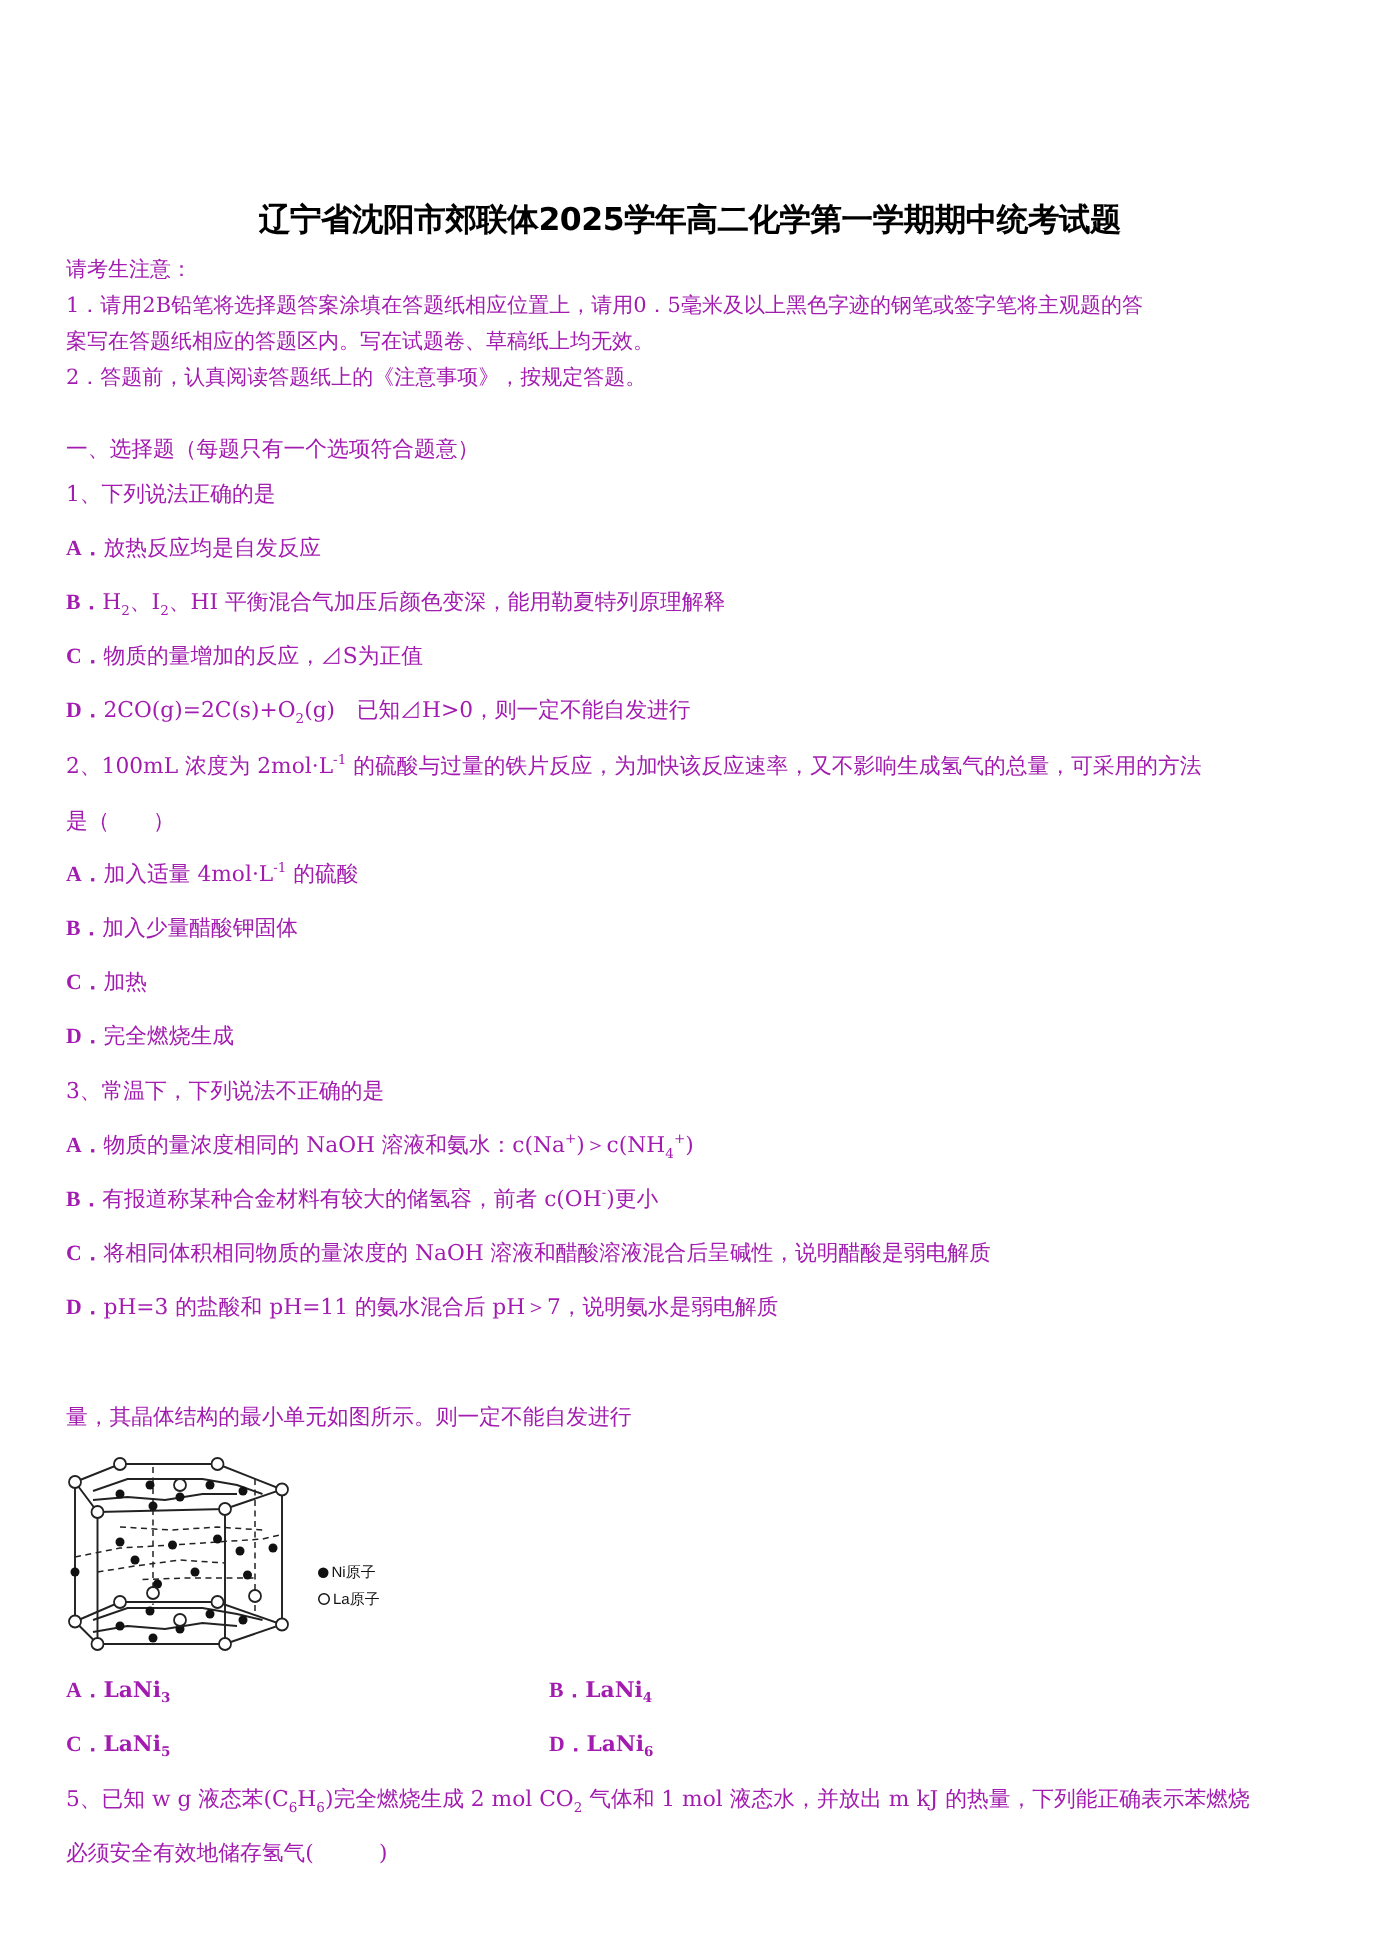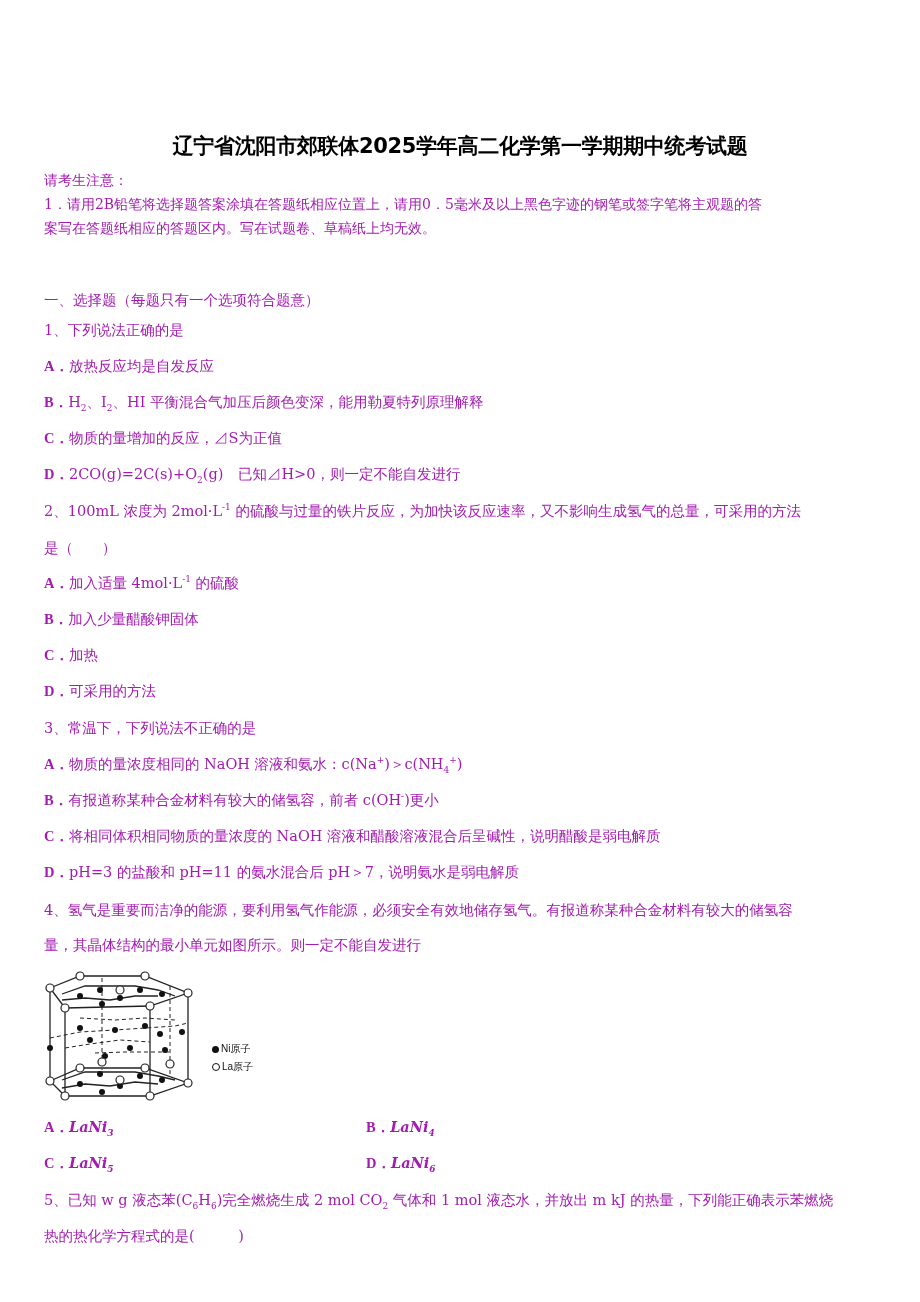--- a/index.html
+++ b/index.html
@@ -4,40 +4,41 @@
 <style>
   html, body { margin: 0; padding: 0; background: #ffffff; }
   body { width: 920px; height: 1302px; position: relative; overflow: hidden;
          font-family: "DejaVu Serif", "Liberation Serif", serif; color: #111; }
   .page { position: absolute; left: 0; top: 0; width: 736px; height: 1302px; margin-top: 32px; }
   .title { position: absolute; left: 0; width: 920px; top: 100px; text-align: center;
            font-family: "DejaVu Sans", "Liberation Sans", sans-serif; font-weight: bold;
            font-size: 21px; letter-spacing: -0.3px; color: #000; }
   .line { position: absolute; left: 44px; font-size: 14.5px; line-height: 20px; white-space: nowrap; color: #a21caf; }
   .notice { font-size: 14px; }
-  .b { font-weight: bold; font-style: italic; }
+  .b { font-weight: bold; }
   .opt-label { font-weight: bold; font-family: "Liberation Serif", serif; }
   sub, sup { font-size: 9px; line-height: 0; }
   .diagram { position: absolute; left: 40px; top: 936px; width: 240px; height: 134px; }
   .legend { position: absolute; left: 212px; top: 1008px; font-size: 10px; line-height: 18px;
             font-family: Liberation Sans, sans-serif; }
   .legend .dot { display: inline-block; width: 7px; height: 7px; border-radius: 50%; margin-right: 2px; vertical-align: middle; }
   .dot.ni { background: #111; }
   .dot.la { border: 1.2px solid #111; background: #fff; width: 6px; height: 6px; }
 </style>
 </head>
 <body>
 
 <div class="page">
 
   <div class="title">辽宁省沈阳市郊联体2025学年高二化学第一学期期中统考试题</div>
 
   <div class="line notice" style="top:138px">请考生注意：</div>
   <div class="line notice" style="top:162px">1．请用2B铅笔将选择题答案涂填在答题纸相应位置上，请用0．5毫米及以上黑色字迹的钢笔或签字笔将主观题的答</div>
   <div class="line notice" style="top:186px">案写在答题纸相应的答题区内。写在试题卷、草稿纸上均无效。</div>
+  <div class="line notice" style="top:210px">2．答题前，认真阅读答题纸上的《注意事项》，按规定答题。</div>
 
   <div class="line" style="top:258px">一、选择题（每题只有一个选项符合题意）</div>
 
   <div class="line" style="top:288px">1、下列说法正确的是</div>
   <div class="line" style="top:324px">
     <span class="opt-label">A．</span><span>放热反应均是自发反应</span>
   </div>
   <div class="line" style="top:360px">
     <span class="opt-label">B．</span><span>H</span><sub>2</sub><span>、I</span><sub>2</sub><span>、HI 平衡混合气加压后颜色变深，能用勒夏特列原理解释</span>
   </div>
@@ -55,38 +56,37 @@
   <div class="line" style="top:541px">
     <span class="opt-label">A．</span><span>加入适量 4mol·L</span><sup>-1</sup><span> 的硫酸</span>
   </div>
   <div class="line" style="top:577px">
     <span class="opt-label">B．</span><span>加入少量醋酸钾固体</span>
   </div>
   <div class="line" style="top:613px">
     <span class="opt-label">C．</span><span>加热</span>
   </div>
   <div class="line" style="top:649px">
-    <span class="opt-label">D．</span><span>可采用的方法</span>
+    <span class="opt-label">D．</span><span>完全燃烧生成</span>
   </div>
 
   <div class="line" style="top:686px">3、常温下，下列说法不正确的是</div>
   <div class="line" style="top:722px">
     <span class="opt-label">A．</span><span>物质的量浓度相同的 NaOH 溶液和氨水：c(Na</span><sup>+</sup><span>)＞c(NH</span><sub>4</sub><sup>+</sup><span>)</span>
   </div>
   <div class="line" style="top:758px">
     <span class="opt-label">B．</span><span>有报道称某种合金材料有较大的储氢容，前者 c(OH</span><sup>-</sup><span>)更小</span>
   </div>
   <div class="line" style="top:794px">
     <span class="opt-label">C．</span><span>将相同体积相同物质的量浓度的 NaOH 溶液和醋酸溶液混合后呈碱性，说明醋酸是弱电解质</span>
   </div>
   <div class="line" style="top:830px">
     <span class="opt-label">D．</span><span>pH=3 的盐酸和 pH=11 的氨水混合后 pH＞7，说明氨水是弱电解质</span>
   </div>
 
-  <div class="line" style="top:868px">4、氢气是重要而洁净的能源，要利用氢气作能源，必须安全有效地储存氢气。有报道称某种合金材料有较大的储氢容</div>
   <div class="line" style="top:903px">量，其晶体结构的最小单元如图所示。则一定不能自发进行</div>
 
   <svg class="diagram" viewBox="0 0 240 134" width="240" height="134">
     <g stroke="#222" stroke-width="1.3" fill="none">
 
       <polygon points="10,20 40,8 105,8 148,25 110,38 25,40"></polygon>
 
       <polygon points="10,113 40,100 105,100 148,115 110,128 25,128"></polygon>
 
       <line x1="10" y1="20" x2="10" y2="113"></line>
@@ -166,15 +166,15 @@
   <div class="line" style="top:1121px">
     <span class="opt-label">C．</span><span class="b">LaNi</span><sub class="b">5</sub>
   </div>
   <div class="line" style="top:1121px; left:366px">
     <span class="opt-label">D．</span><span class="b">LaNi</span><sub class="b">6</sub>
   </div>
 
   <div class="line" style="top:1158px">
     <span>5、已知 w g 液态苯(C</span><sub>6</sub><span>H</span><sub>6</sub><span>)完全燃烧生成 2 mol CO</span><sub>2</sub><span> 气体和 1 mol 液态水，并放出 m kJ 的热量，下列能正确表示苯燃烧</span>
   </div>
-  <div class="line" style="top:1194px">热的热化学方程式的是(　　　)</div>
+  <div class="line" style="top:1194px">必须安全有效地储存氢气(　　　)</div>
 
 </div>
 
 </body></html>

